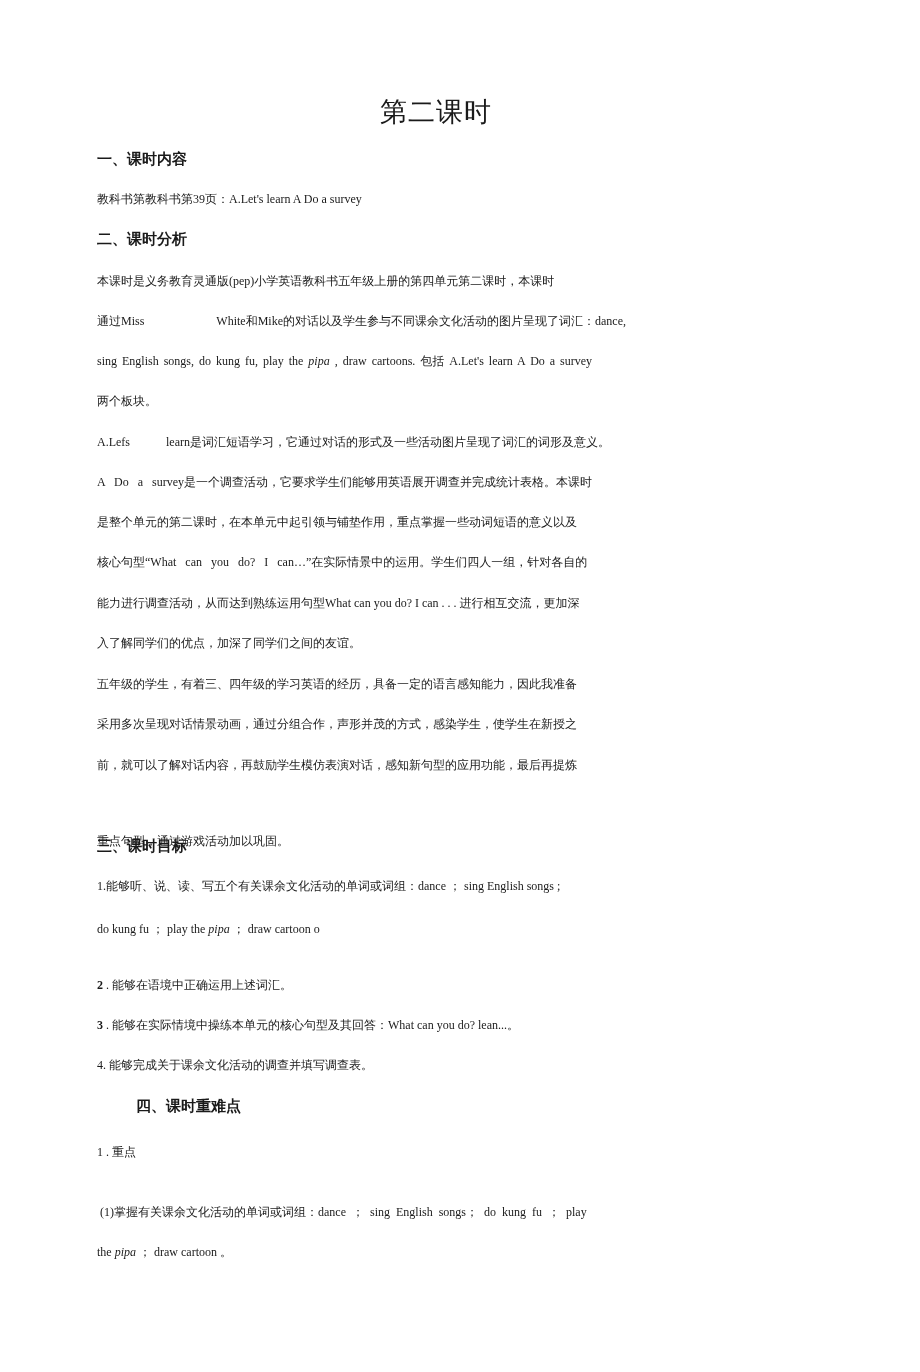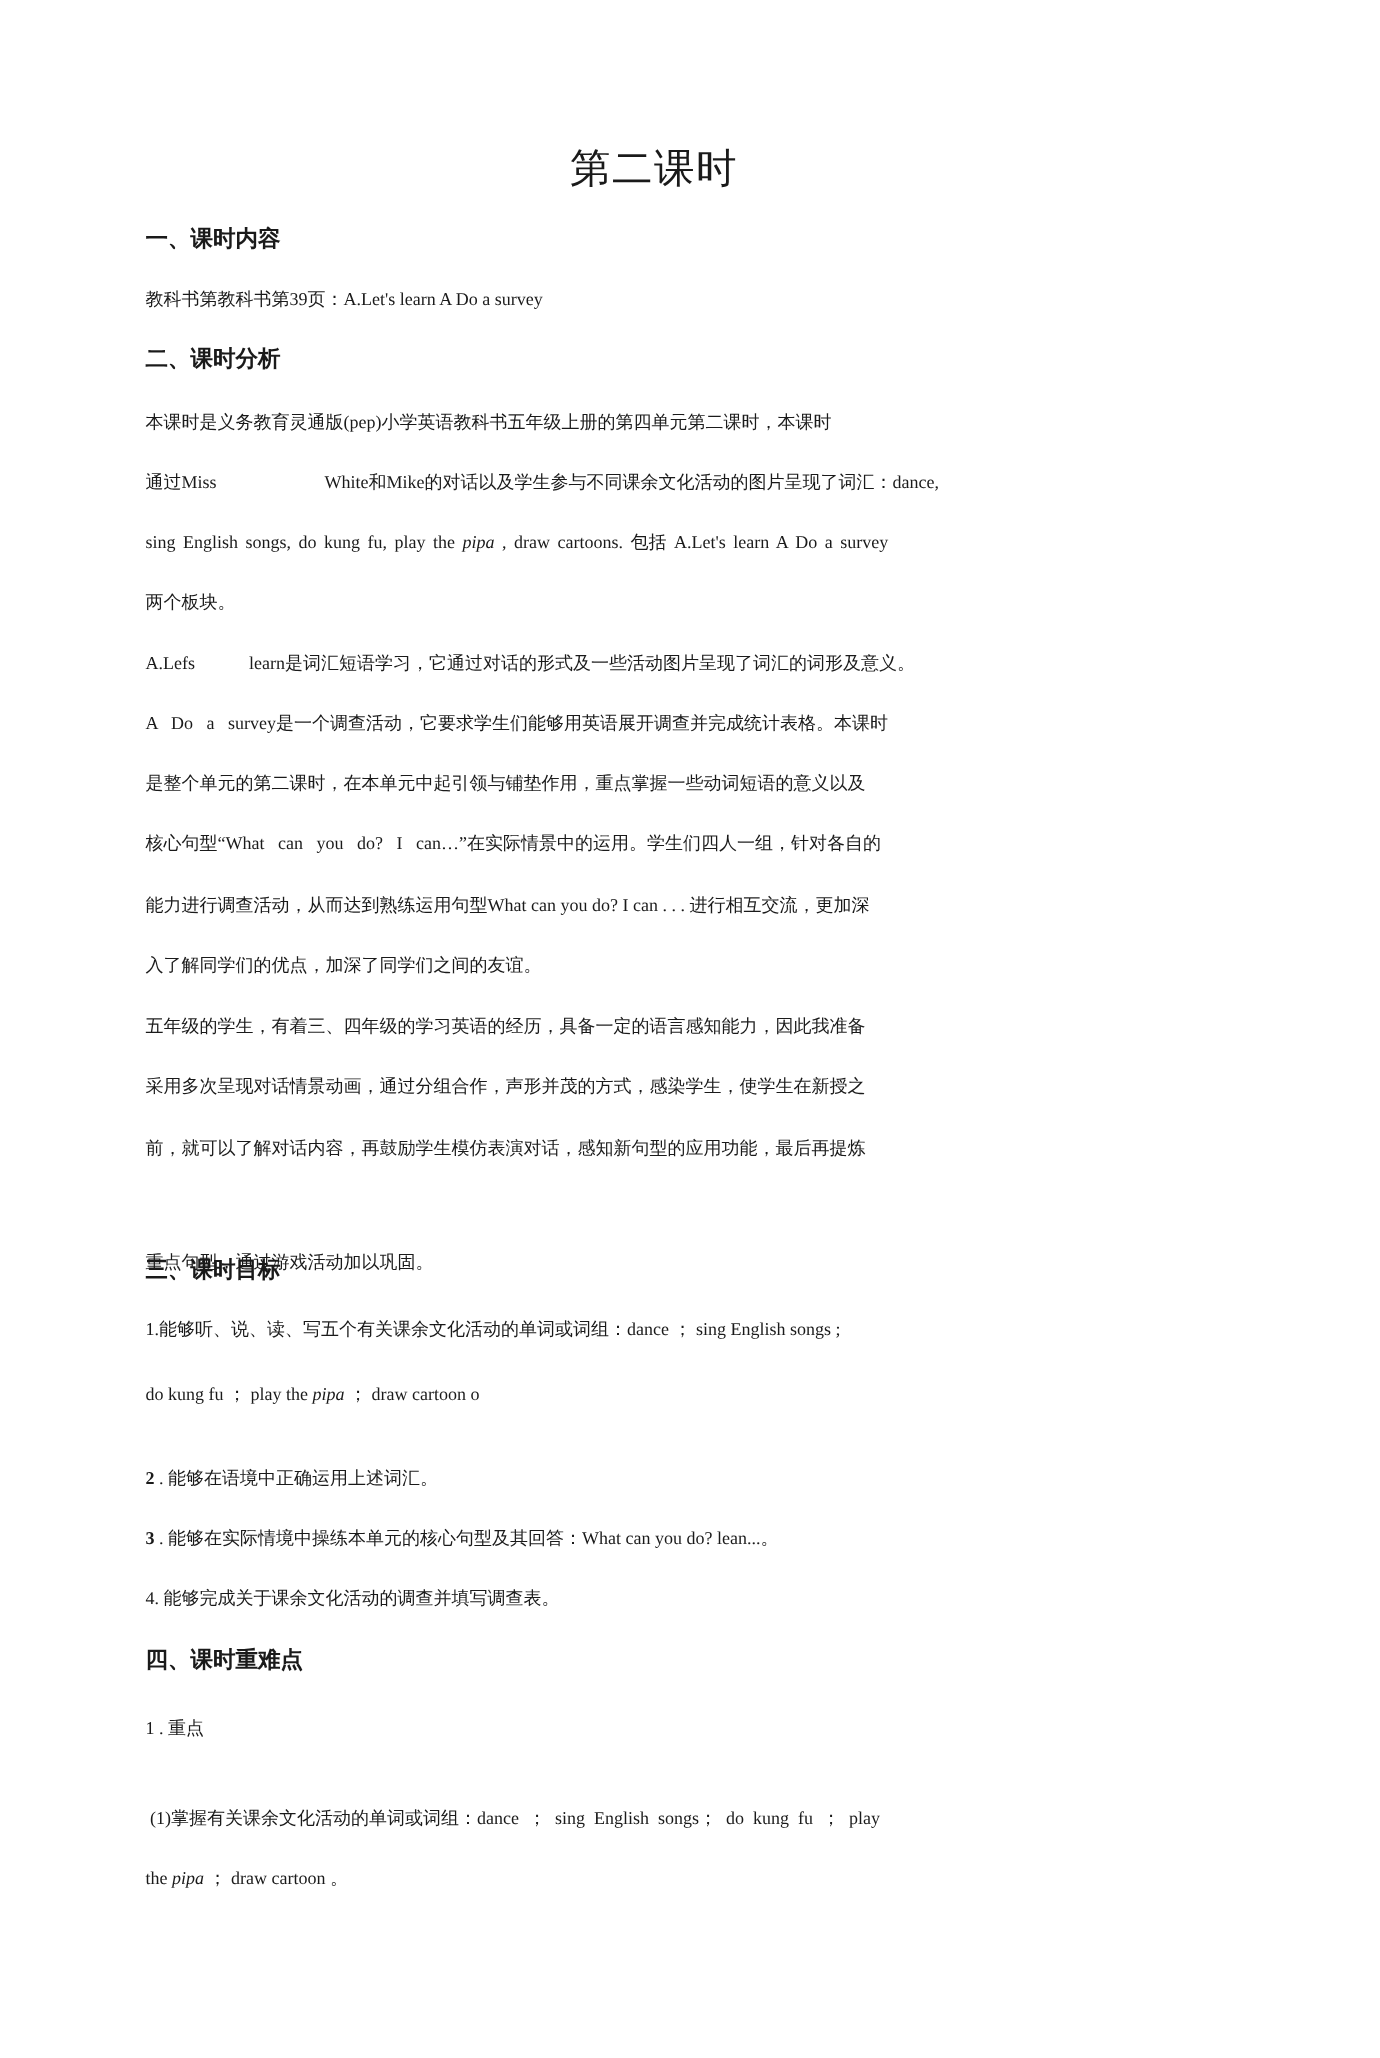--- a/index.html
+++ b/index.html
@@ -91,20 +91,20 @@
     <span>do kung fu ； play the </span><span class="it">pipa</span><span> ； draw cartoon o</span>
   </div>
   <div class="line" style="top:975px;">
     <span class="bold">2</span><span> . 能够在语境中正确运用上述词汇。</span>
   </div>
   <div class="line" style="top:1015px;">
     <span class="bold">3</span><span> . 能够在实际情境中操练本单元的核心句型及其回答：What can you do? lean...。</span>
   </div>
   <div class="line" style="top:1055px;">4. 能够完成关于课余文化活动的调查并填写调查表。</div>
 
-  <div class="line heading" style="top:1096px;">四、课时重难点</div>
+  <div class="line heading" style="top:1096px;margin-left:39px;">四、课时重难点</div>
   <div class="line" style="top:1142px;">1 . 重点</div>
   <div class="line" style="top:1202px; white-space:pre;"> (1)掌握有关课余文化活动的单词或词组：dance  ；  sing  English  songs；  do  kung  fu  ；  play</div>
   <div class="line" style="top:1242px;">
     <span>the </span><span class="it">pipa</span><span> ； draw cartoon 。</span>
   </div>
 
 </div>
 
 </body></html>

